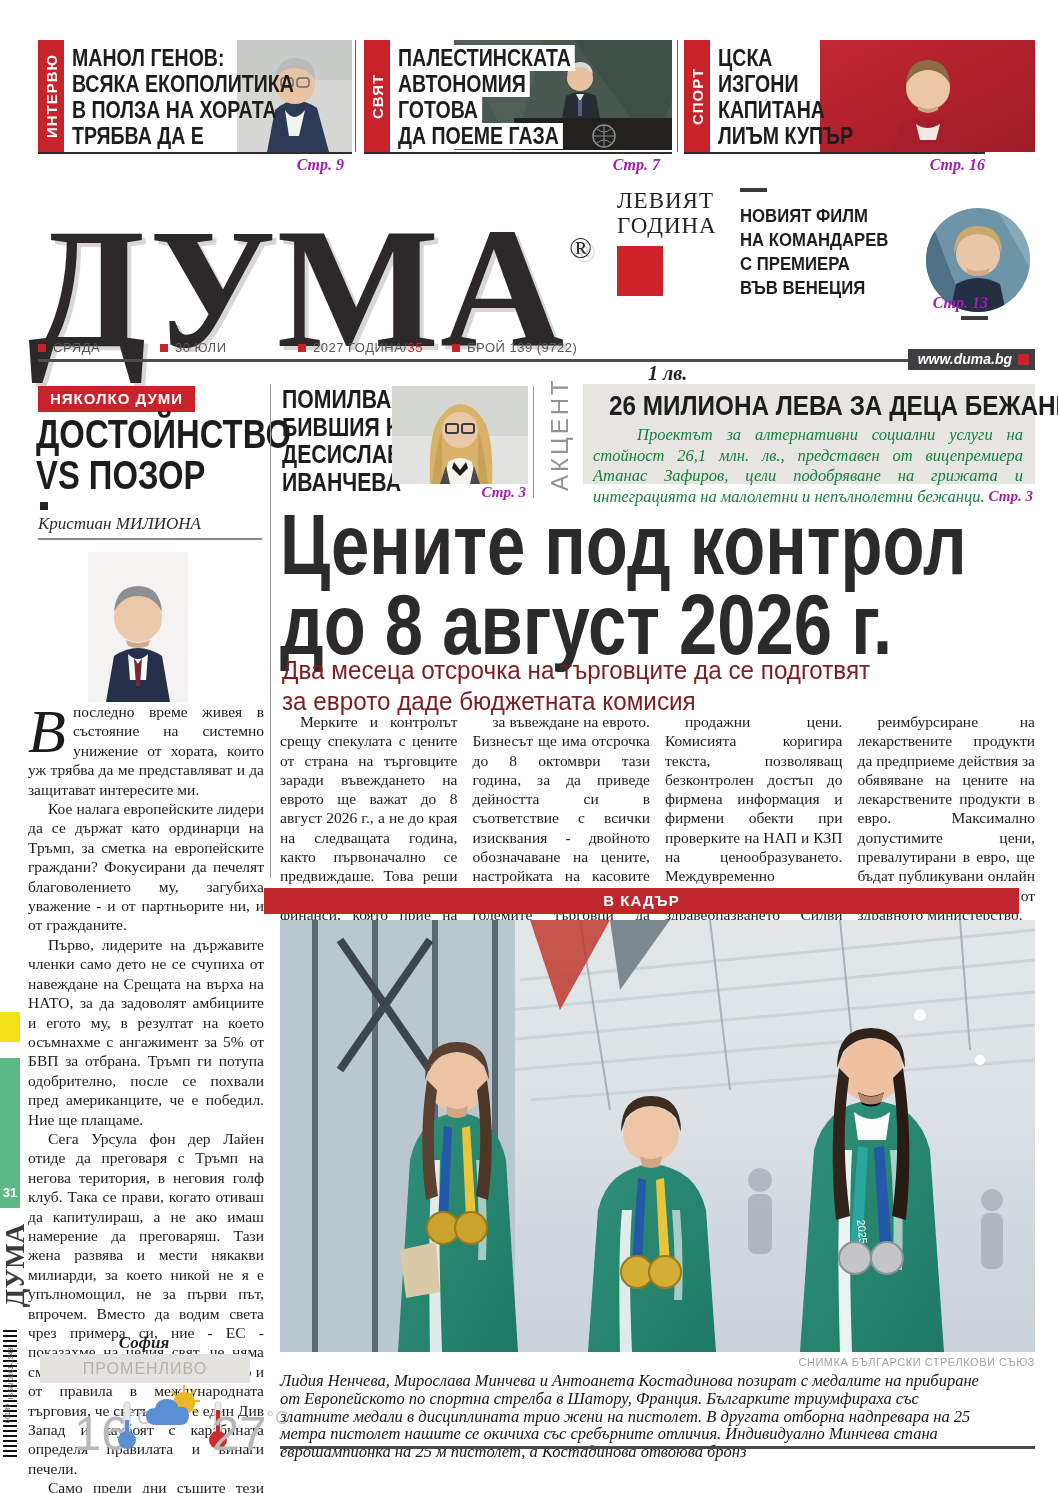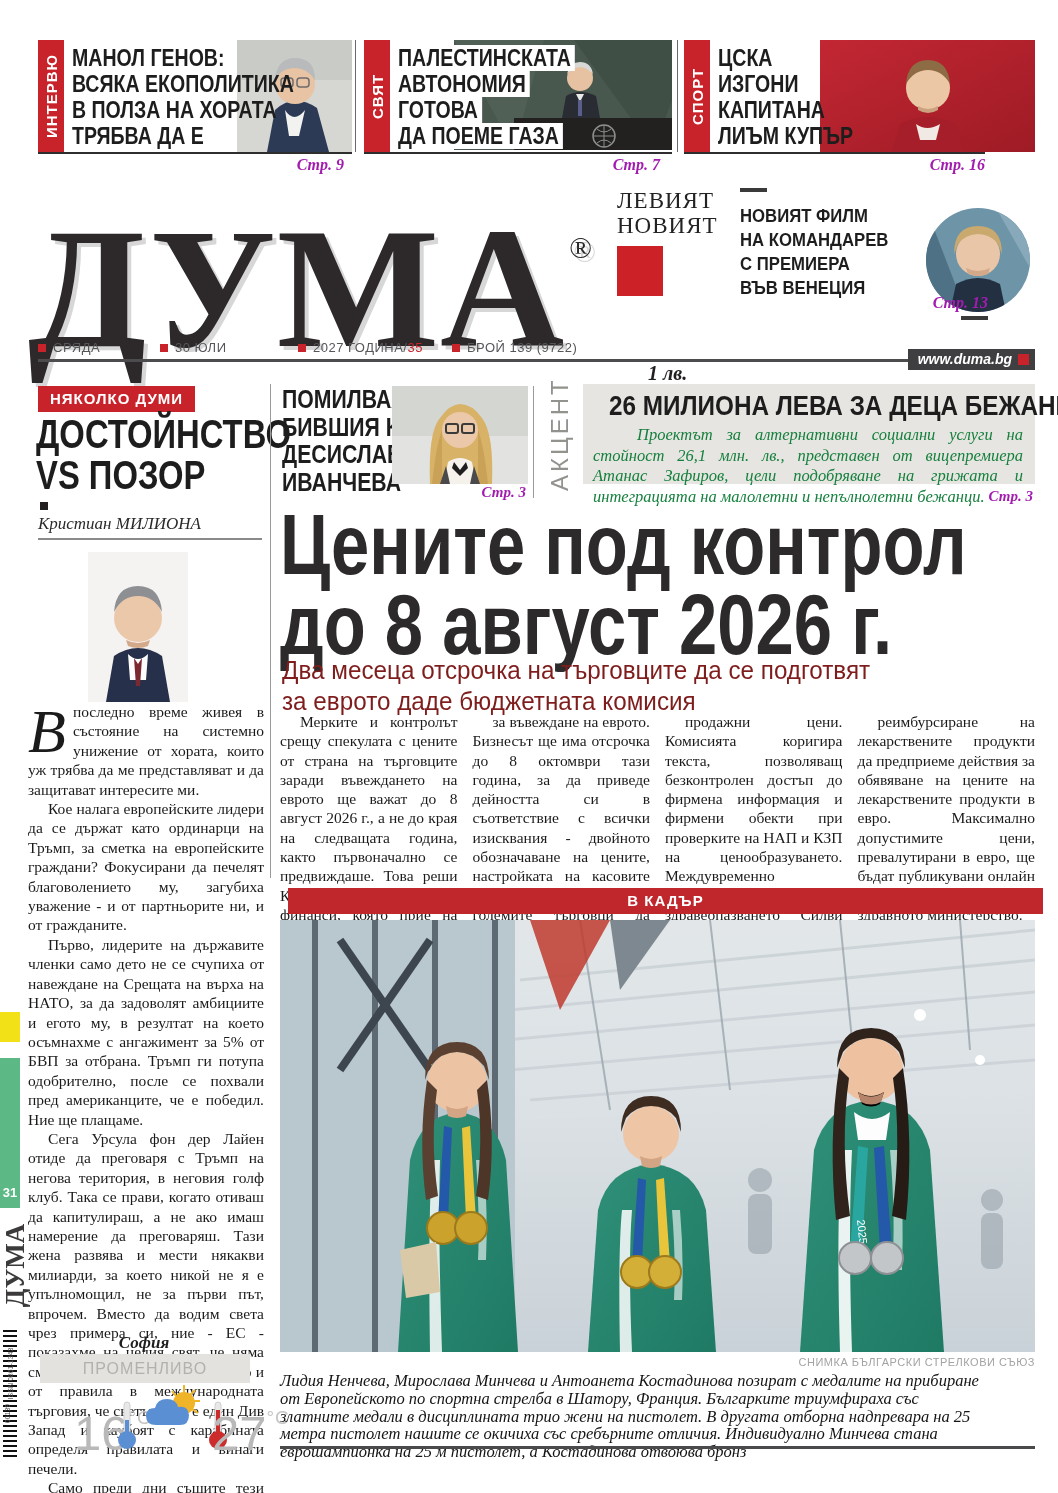--- a/index.html
+++ b/index.html
@@ -118,21 +118,21 @@
   
   .lead-head { left:280px; top:504px; font-size:86px; line-height:80px; color:#2c2a2b; }
   .lead-sub { left:282px; top:655px; font-family:"Liberation Sans", sans-serif; font-size:25px; line-height:31px; color:#7f1d1d; }
   .lead-sub .ln > span { display:inline-block; transform:scaleX(0.97); transform-origin:0 50%; white-space:nowrap; }
   .lead-cols { left:280px; top:712px; width:755px; display:flex; gap:15px; }
   .lead-cols .col { flex:1; font-size:15.5px; line-height:19.3px; text-align:justify; color:#1b1b1b; }
   .lead-cols .col p { text-indent:20px; }
   .lead-page { text-align:right; margin-top:2px; font-size:15px; }
 
   
-  .vk-bar { left:288px; top:888px; width:755px; height:26px; background:#c0272d; color:#fff; text-align:center;
+  .vk-bar { left:264px; top:888px; width:755px; height:26px; background:#c0272d; color:#fff; text-align:center;
             font-family:"Liberation Sans", sans-serif; font-weight:bold; font-size:15px; letter-spacing:1px; line-height:26px; }
   .vk-photo { left:280px; top:920px; }
   .vk-credit { left:280px; top:1356px; width:755px; text-align:right; font-family:"Liberation Sans", sans-serif;
                font-size:11px; letter-spacing:0.5px; color:#a3a3a3; }
   .vk-caption { left:280px; top:1372px; width:712px; font-style:italic; font-size:16.5px; line-height:17.8px; color:#141414; }
   .bottom-rule { left:280px; top:1446px; width:755px; height:2.5px; background:#4a4a4c; }
 </style>
 </head>
 <body>
 
@@ -217,21 +217,21 @@
   <div class="abs trule" style="left:38px; width:314px"></div>
   <div class="abs trule" style="left:364px; width:308px"></div>
   <div class="abs trule" style="left:684px; width:301px"></div>
   <div class="abs tpage pageref" style="left:38px; width:306px">Стр. 9</div>
   <div class="abs tpage pageref" style="left:364px; width:296px">Стр. 7</div>
   <div class="abs tpage pageref" style="left:684px; width:301px">Стр. 16</div>
 
   <div class="abs logo"><span>ДУМА</span><sup>®</sup></div>
   <div class="abs tagline">
     <div>ЛЕВИЯТ</div>
-    <div>НОВИЯТ</div>
+    <div>ГОДИНА</div>
   </div>
   <div class="abs msq"></div>
 
   <div class="abs film">
     <div class="dash" style="left:0; top:2px"></div>
     <div class="fhead cond">
       <div class="ln"><span style="transform:scaleX(.88)">НОВИЯТ ФИЛМ</span></div>
       <div class="ln"><span style="transform:scaleX(.88)">НА КОМАНДАРЕВ</span></div>
       <div class="ln"><span style="transform:scaleX(.88)">С ПРЕМИЕРА</span></div>
       <div class="ln"><span style="transform:scaleX(.88)">ВЪВ ВЕНЕЦИЯ</span></div>

